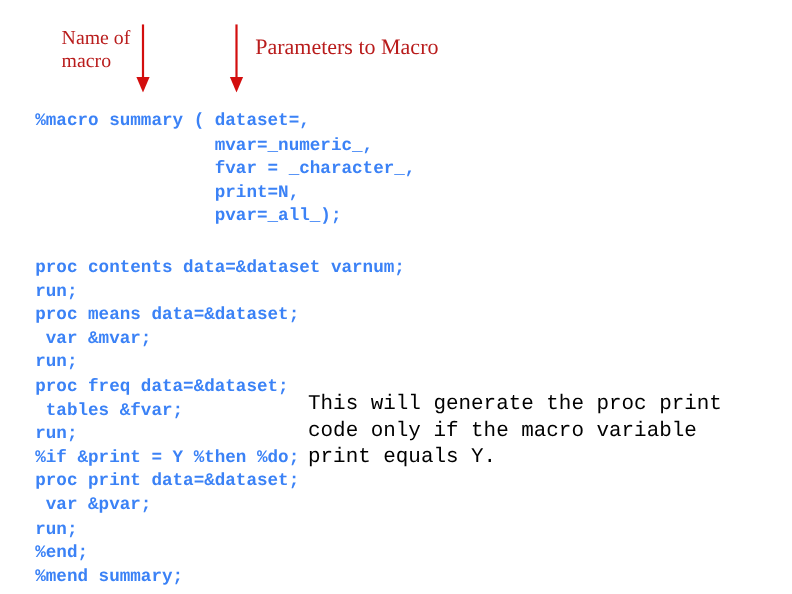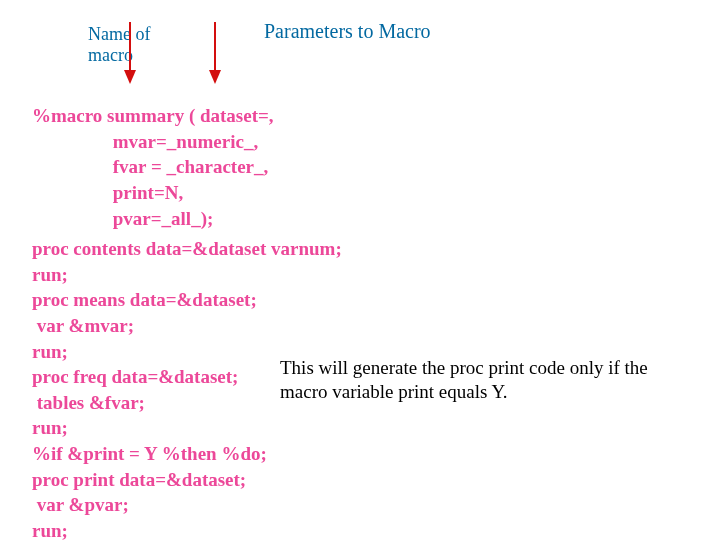--- a/index.html
+++ b/index.html
@@ -7,59 +7,58 @@
     padding: 0;
     width: 720px;
     height: 540px;
     background: #ffffff;
     font-family: "Times New Roman", Times, serif;
     position: relative;
   }
   .label {
     position: absolute;
     font-size: 18px;
-    color: #0369a1;
+    color: #b91c1c;
     line-height: 1.15;
-    margin-left: 32px;
   }
   .label-name {
     left: 56px;
     top: 24px;
   }
   .label-params {
     left: 232px;
-    top: 20px;
+    top: 32px;
     font-size: 20px;
     text-align: center;
   }
   .arrow-group {
     position: absolute;
     pointer-events: none;
   }
   .code {
     position: absolute;
     left: 32px;
-    font-family: Liberation Serif, serif;
-    font-size: 19px;
+    font-family: Liberation Mono, monospace;
+    font-size: 16px;
     font-weight: bold;
-    color: #ec4899;
+    color: #3b82f6;
     white-space: pre;
     line-height: 1.35;
   }
   .code-header {
     top: 84px;
   }
   .code-body {
     top: 217px;
   }
   .annotation {
     position: absolute;
     left: 280px;
     top: 356px;
-    font-family: Liberation Serif, serif;
+    font-family: Liberation Mono, monospace;
     font-size: 19px;
     color: #000;
     line-height: 1.25;
     width: 380px;
   }
 </style>
 </head>
 <body>
 
 <div class="label label-name" style="white-space:pre;">Name of

